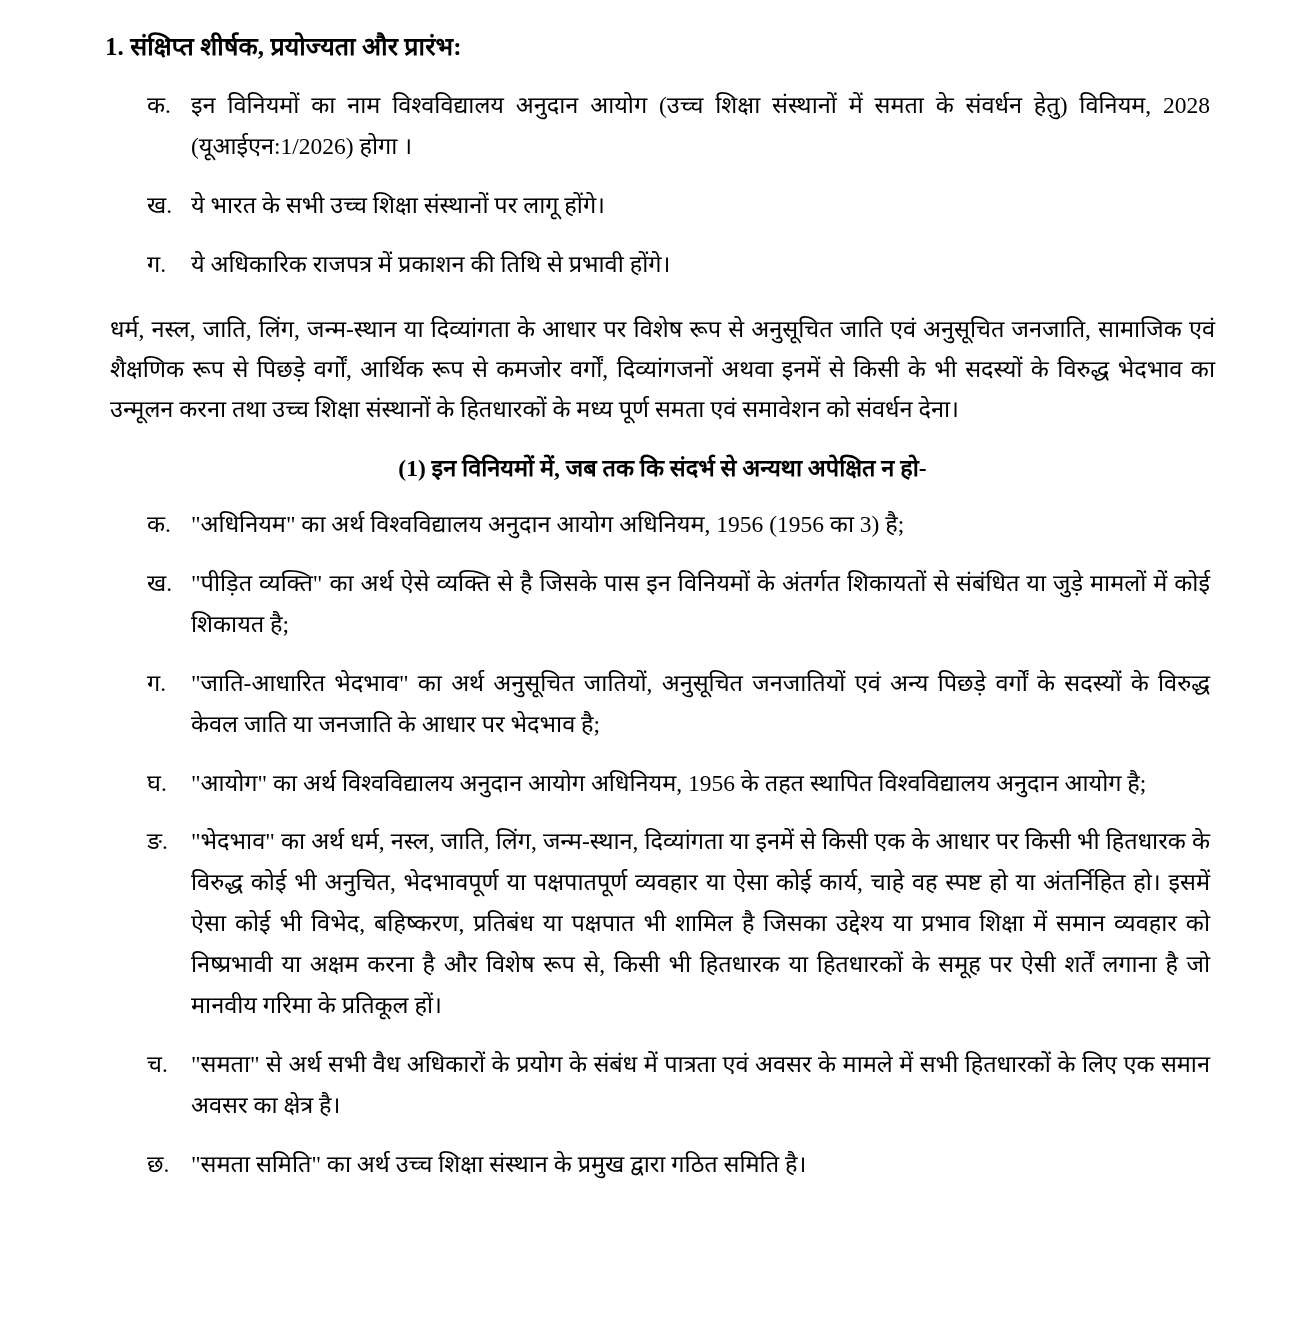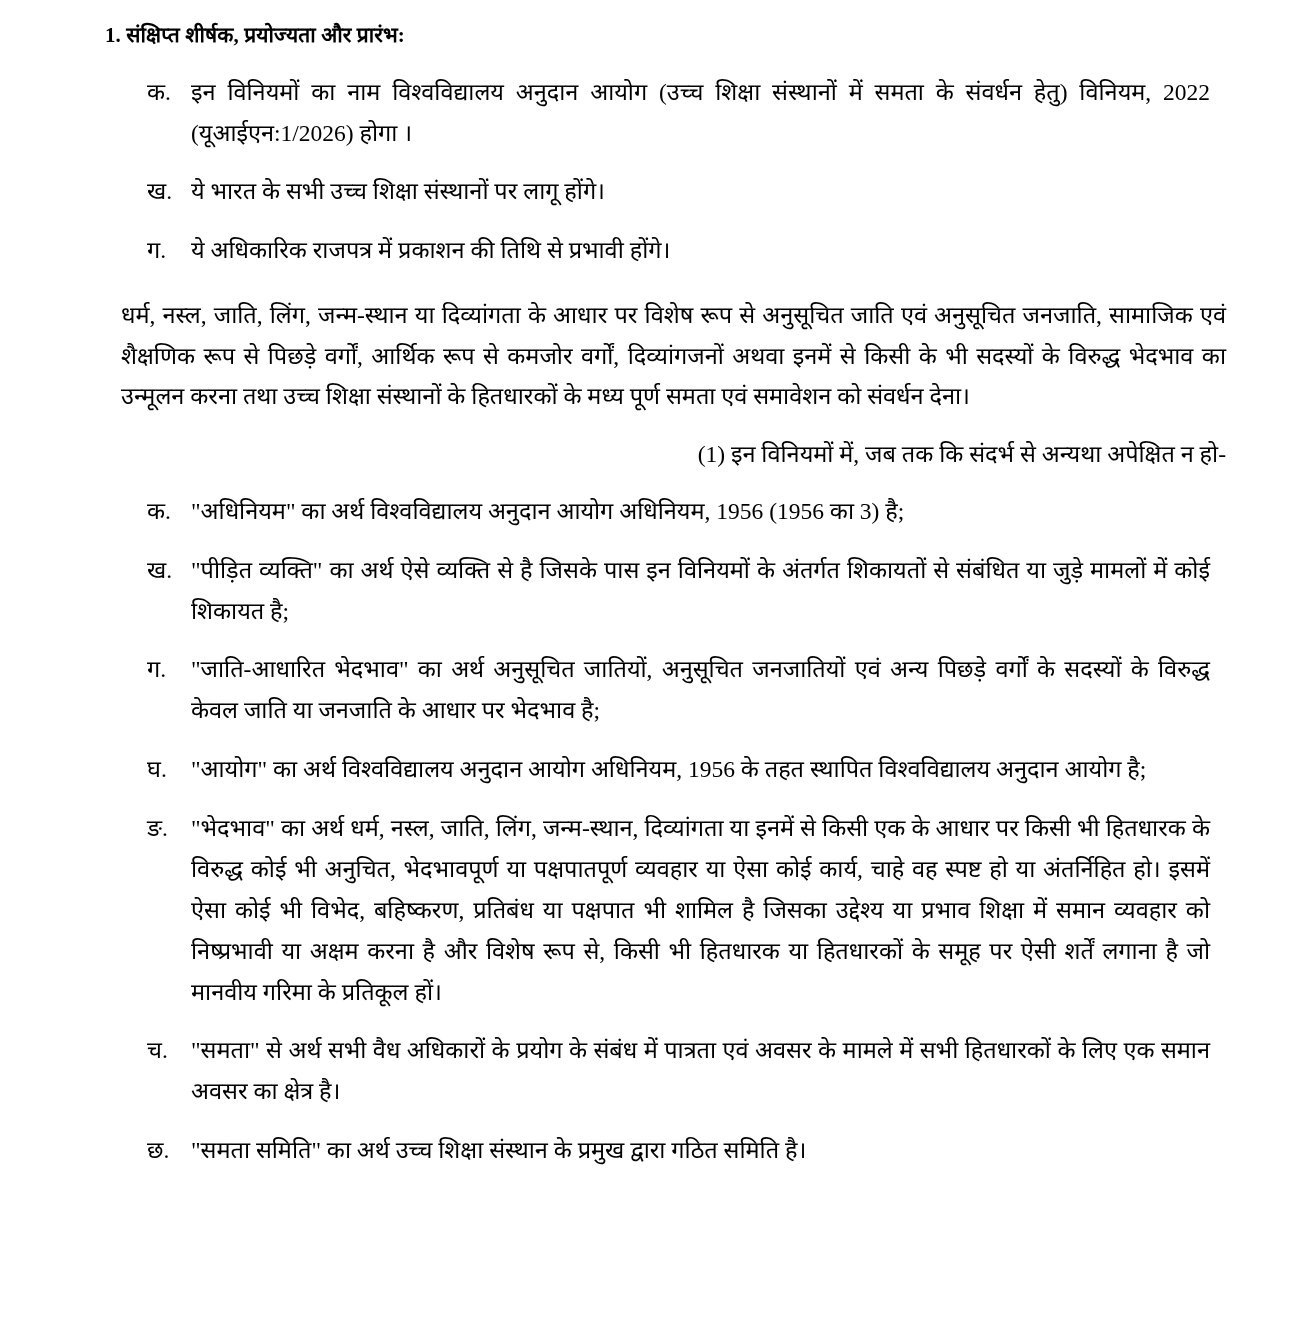--- a/index.html
+++ b/index.html
@@ -19,42 +19,43 @@
   .page {
     position: relative;
     width: 1306px;
     height: 1338px;
     box-sizing: border-box;
     padding: 18px 96px 0 105px;
   }
 
   .heading {
     font-weight: bold;
-    font-size: 21px;
+    font-size: 25px;
     line-height: 1.32;
-    margin: 4px 0 2px 0;
+    margin: 12px 0 2px 0;
     letter-spacing: 0.1px;
   }
   .heading.h-sec2 { margin-top: 22px; }
   .heading.h-sec3 { margin-top: 20px; }
 
   .para {
     font-size: 23.5px;
     line-height: 1.72;
-    margin: 14px 0 0 16px;
+    margin: 14px 0 0 5px;
     text-align: justify;
     text-justify: inter-word;
     width: 1105px;
   }
   .para.intro {
     margin-top: 24px;
   }
   .para.lead {
     margin-top: 18px;
-    text-align: right;
+    text-align: center;
+    font-weight: bold;
   }
 
   .list {
     margin: 0;
     padding: 0;
     list-style: none;
   }
   .list-item {
     position: relative;
     display: flex;
@@ -86,21 +87,21 @@
 </head>
 <body>
 
 <div class="page">
 
   <h2 class="heading h-sec1">1. संक्षिप्त शीर्षक, प्रयोज्यता और प्रारंभ:</h2>
 
   <ul class="list sec1-list">
     <li class="list-item first">
       <span class="marker">क.</span>
-      <span class="body">इन विनियमों का नाम विश्वविद्यालय अनुदान आयोग (उच्च शिक्षा संस्थानों में समता के संवर्धन हेतु) विनियम, 2022 (यूआईएन:1/2026) होगा ।</span>
+      <span class="body">इन विनियमों का नाम विश्वविद्यालय अनुदान आयोग (उच्च शिक्षा संस्थानों में समता के संवर्धन हेतु) विनियम, 2028 (यूआईएन:1/2026) होगा ।</span>
     </li>
     <li class="list-item">
       <span class="marker">ख.</span>
       <span class="body">ये भारत के सभी उच्च शिक्षा संस्थानों पर लागू होंगे।</span>
     </li>
     <li class="list-item">
       <span class="marker">ग.</span>
       <span class="body">ये अधिकारिक राजपत्र में प्रकाशन की तिथि से प्रभावी होंगे।</span>
     </li>
   </ul>

